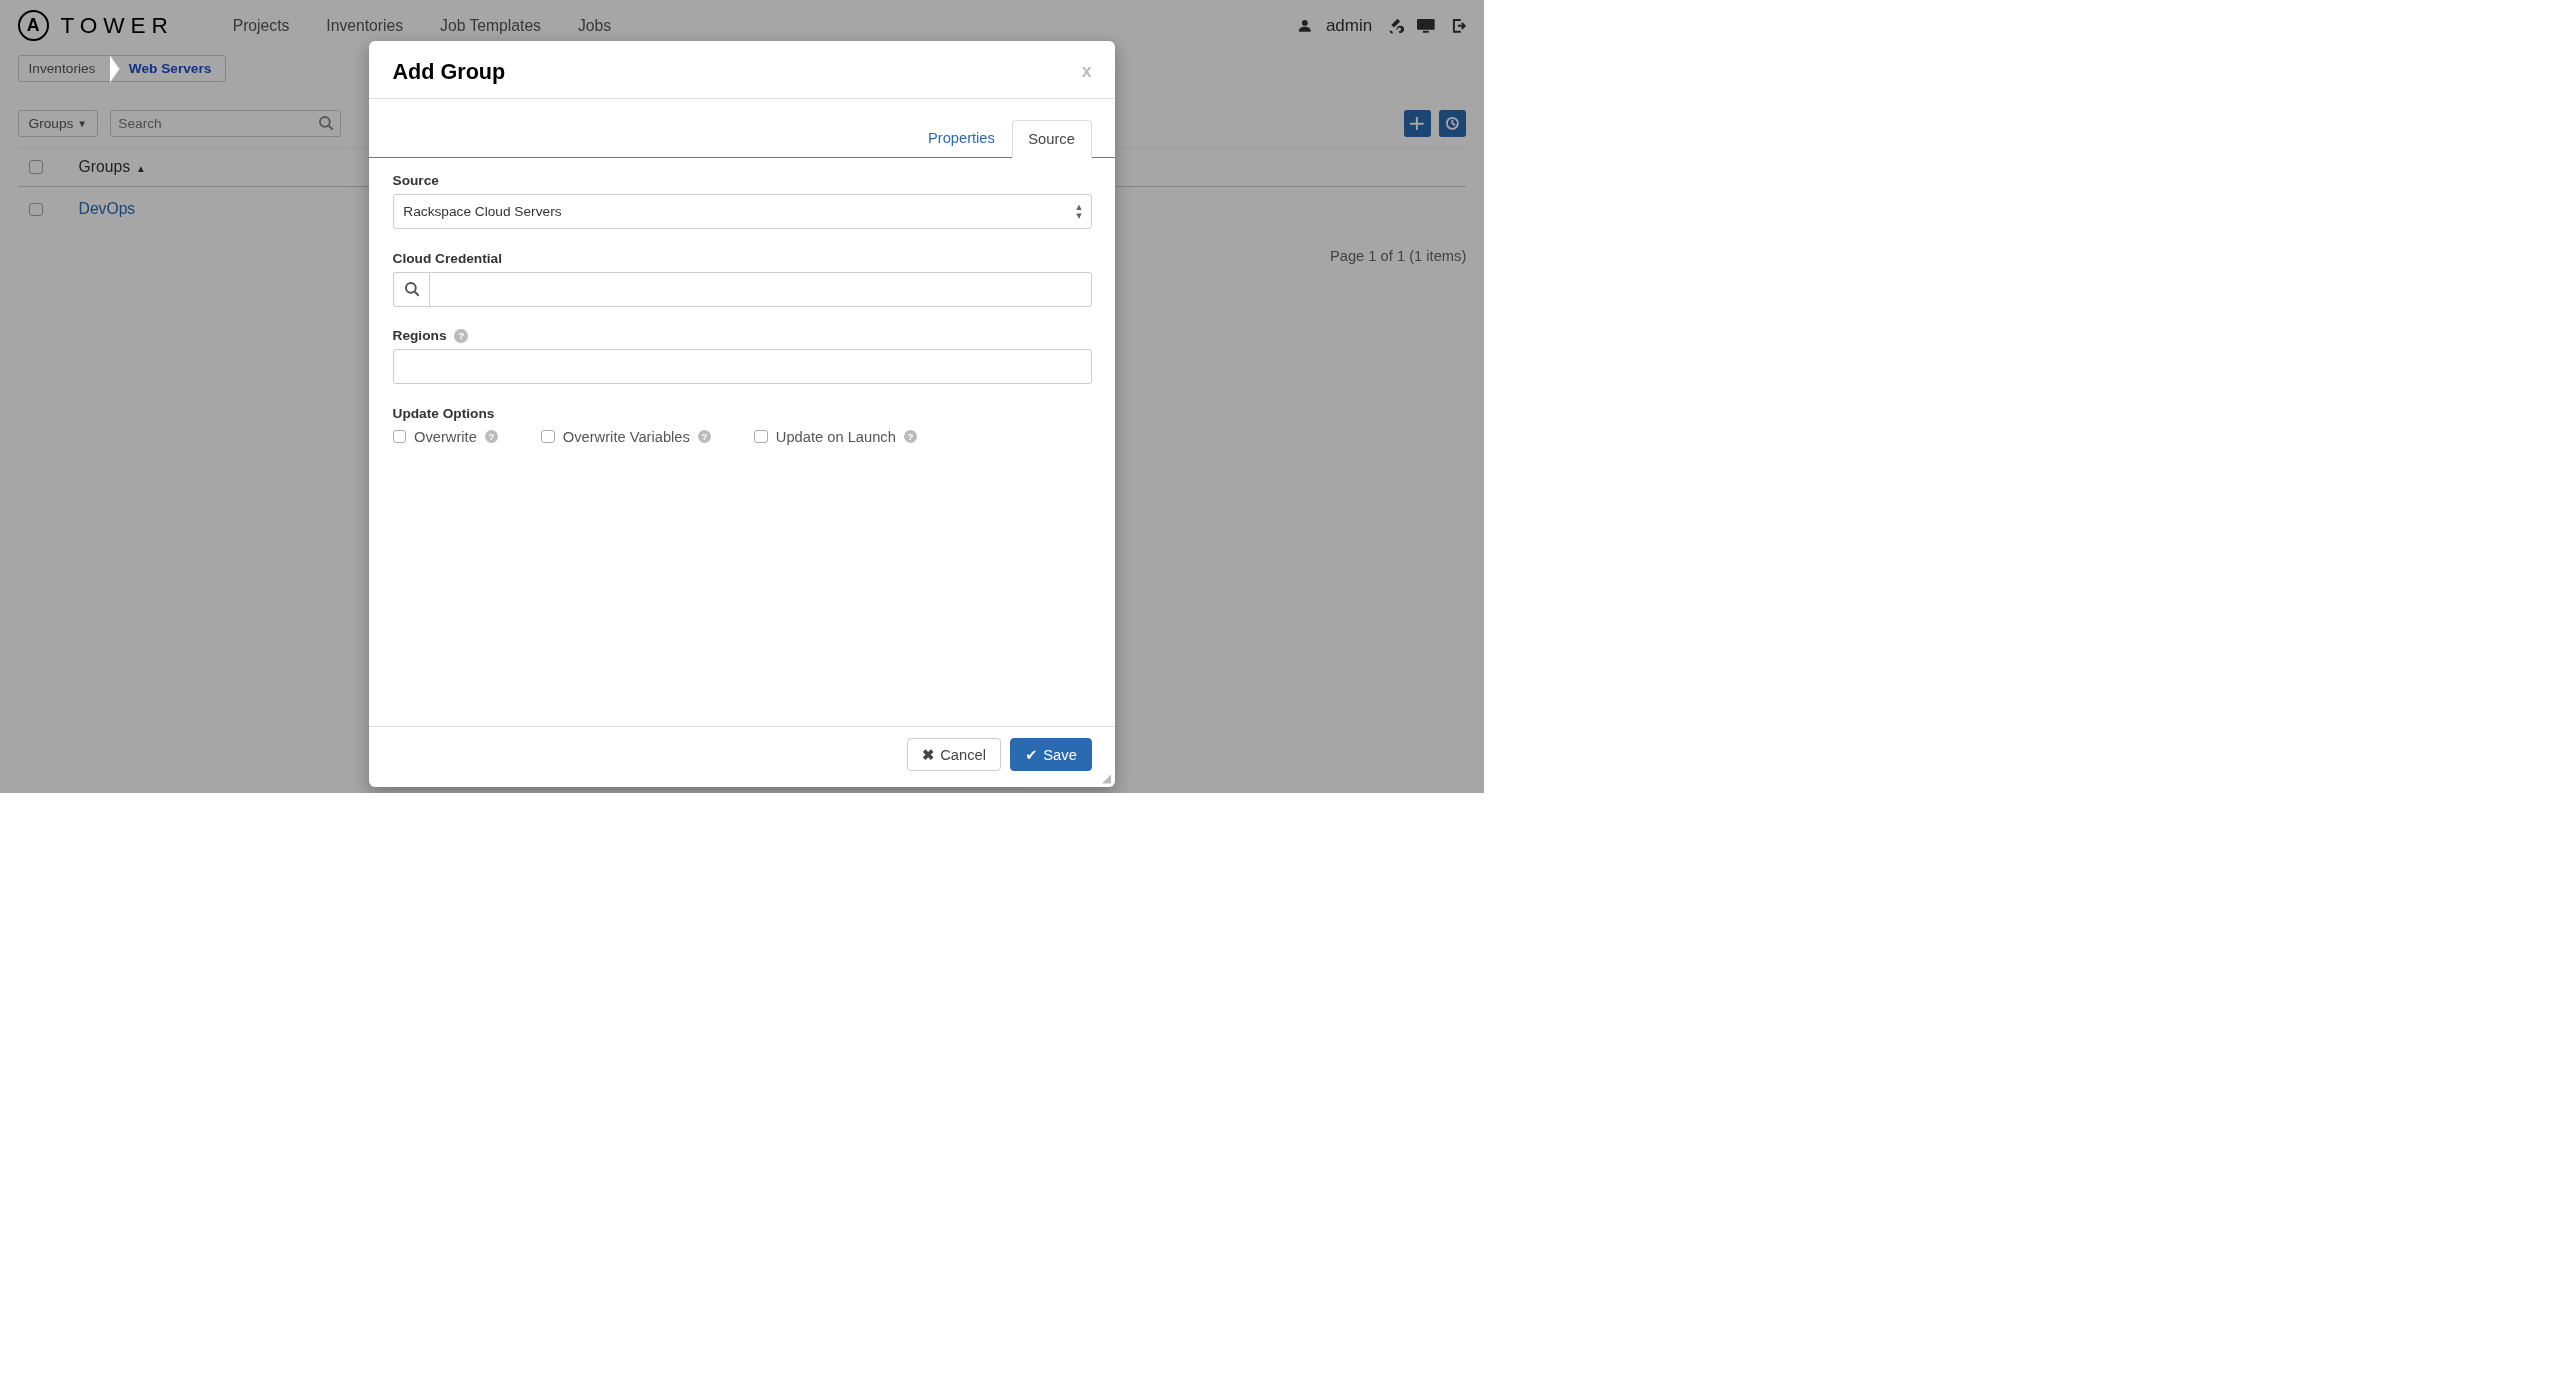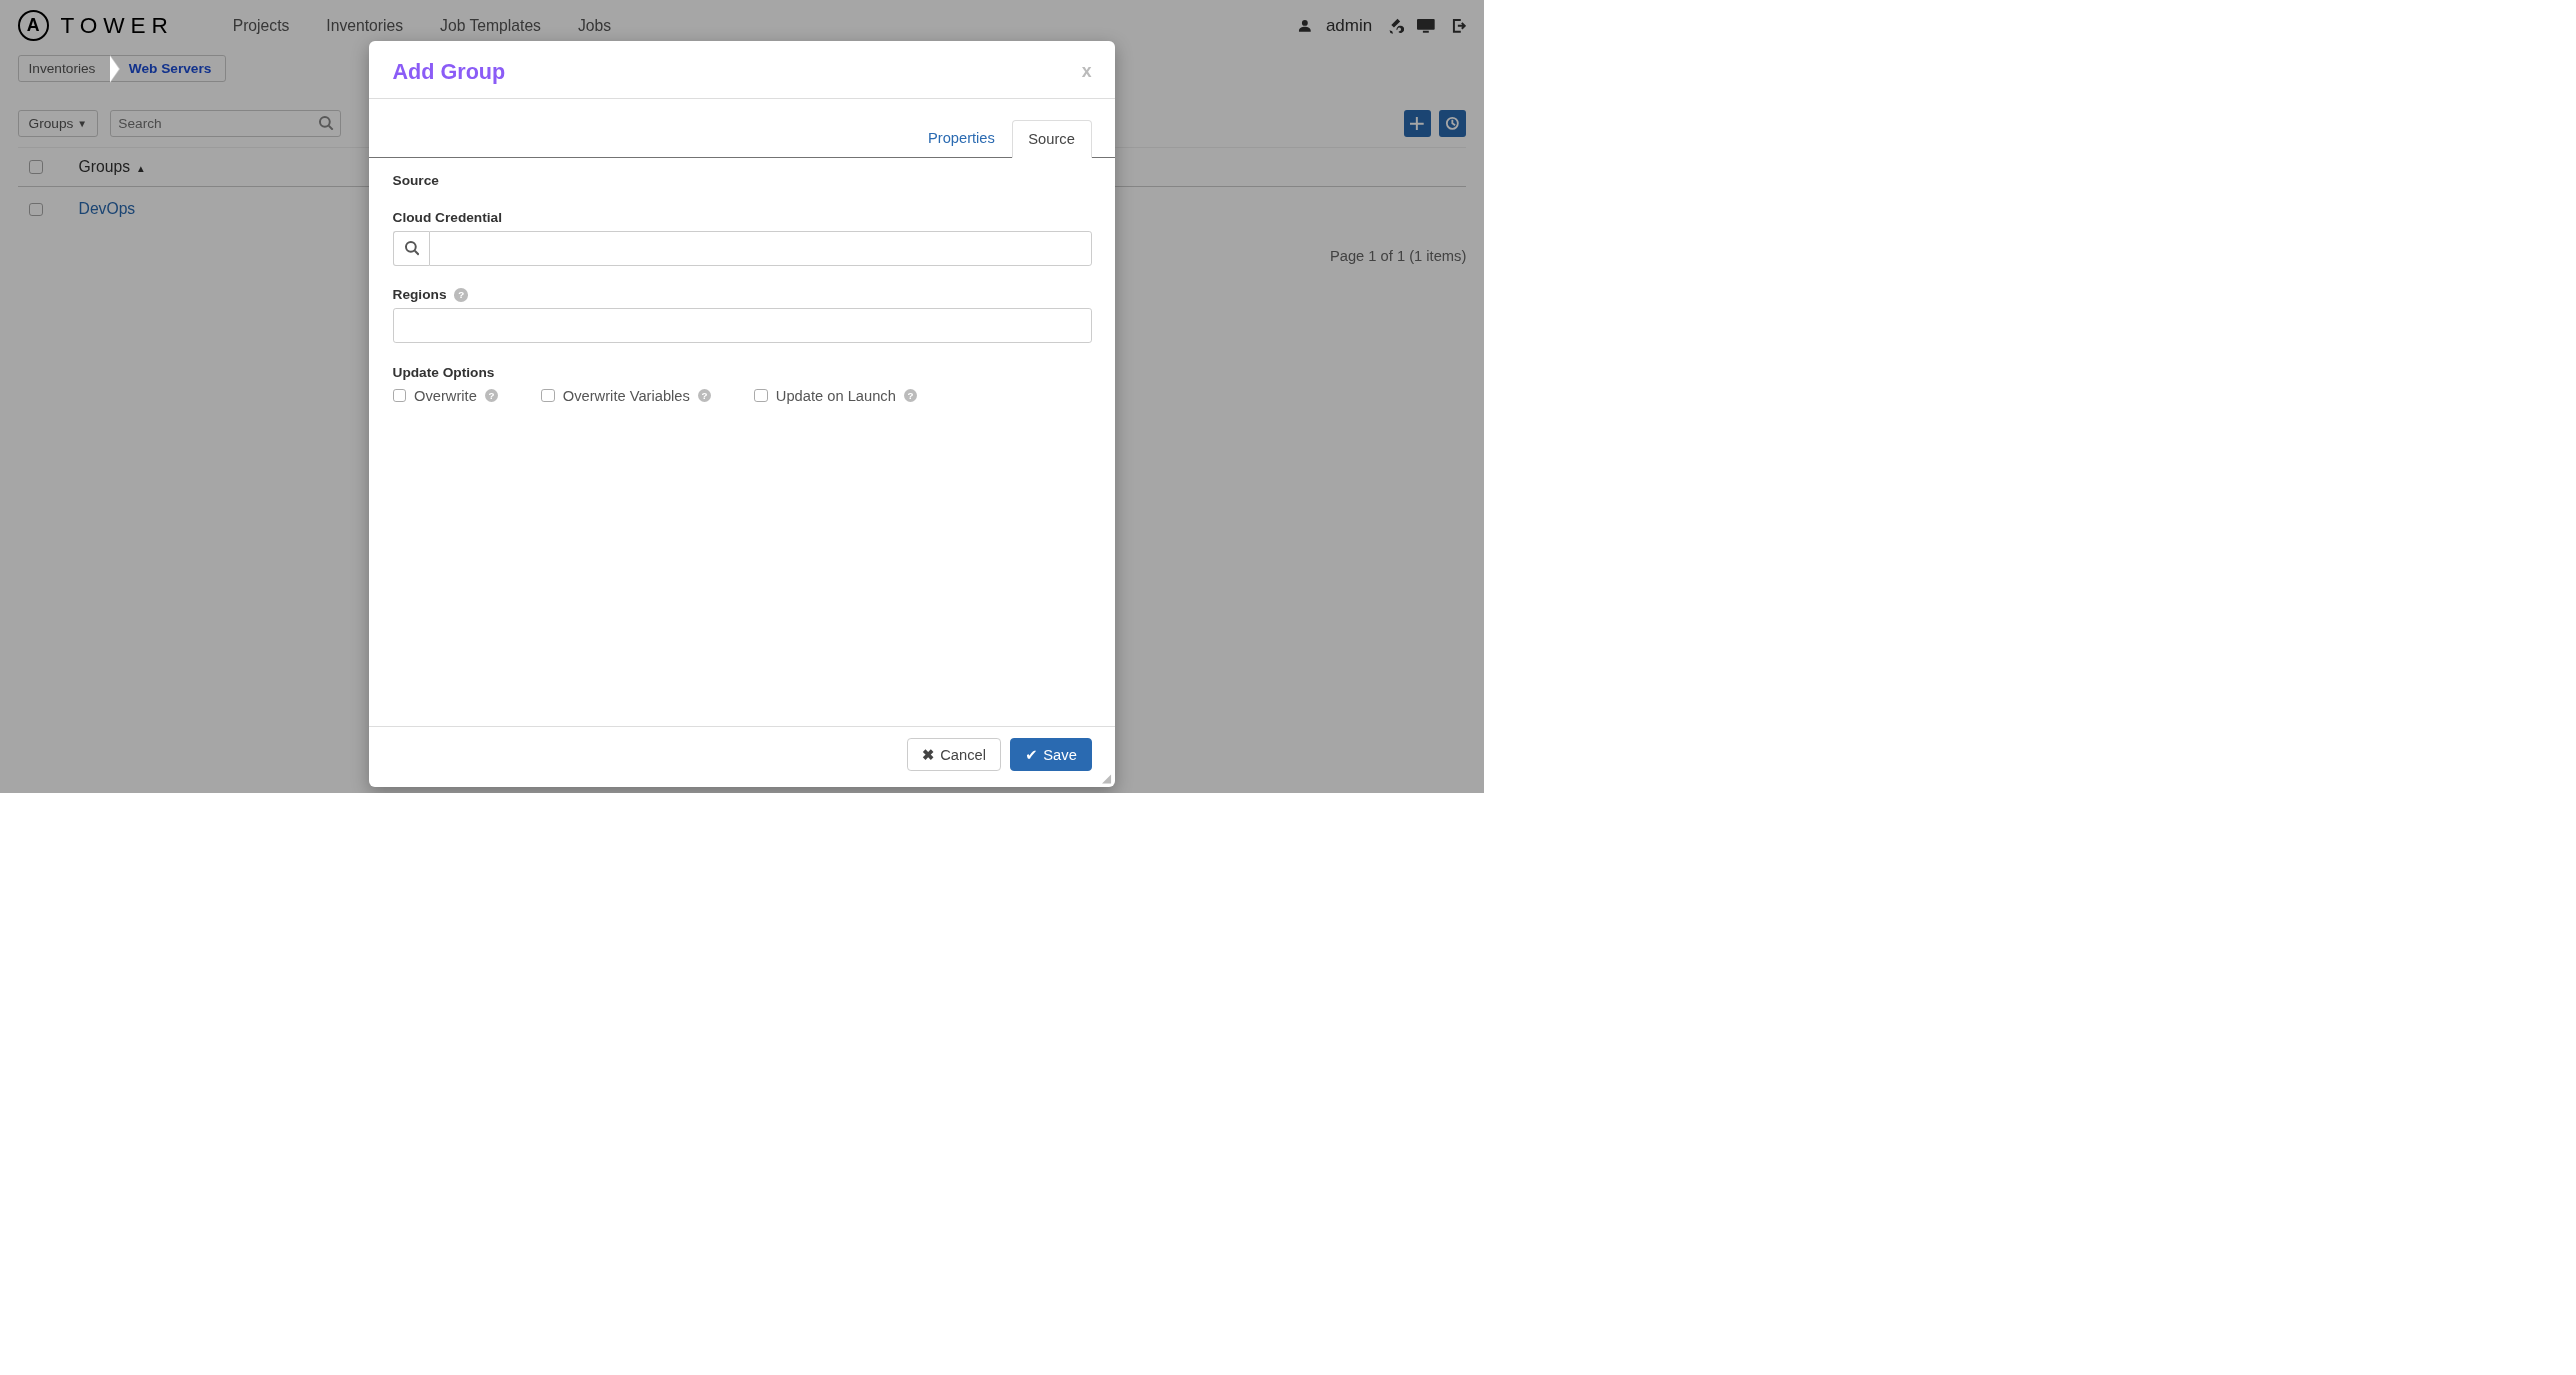--- a/index.html
+++ b/index.html
@@ -141,21 +141,21 @@
   .scrim { position:absolute; inset:0; background:rgba(0,0,0,0.35); }
   .modal {
     position:absolute; left:50%; top:0; transform:translateX(-50%);
     width: 746px; height: 746px;
     margin-top: 41px;
     background:#fff; border-radius:5.9px;
     box-shadow: 0 5.9px 17.7px rgba(0,0,0,.3);
     display:flex; flex-direction:column;
   }
   .modal-head { display:flex; align-items:center; padding:17.7px 23.5px 13.7px; border-bottom:1px solid #ddd;}
-  .modal-title { font-size:21.6px; font-weight:700; color:#8b5cf6;}
+  .modal-title { font-size:21.6px; font-weight:700; color:#000000;}
   .modal-x { margin-left:auto; color:#bbb; font-size:17.7px; font-weight:700; cursor:pointer;}
   .tabs { display:flex; padding: 19.6px 23.5px 0; border-bottom:1px solid #737373;justify-content:flex-end;}
   .tab {
     padding: 9.8px 15.7px; border:1px solid transparent; border-bottom:0;
     font-size:14.7px; color:#2a6ab1; cursor:pointer;
   }
   .tab.active {
     border-color:#ddd; border-bottom:1px solid #fff;
     background:#fff; color:#444; font-weight:500;
     border-radius:3.9px 3.9px 0 0;
@@ -303,20 +303,26 @@
   <div class="tabs">
     <div class="tab">Properties</div>
     <div class="tab active">Source</div>
   </div>
 
   <div class="form">
     <div class="fld">
       <div class="lbl">
           <span>Source</span>
         </div>
+      <div class="select-wrap">
+        <div class="input select" style="display:flex;align-items:center;">
+          <span>Rackspace Cloud Servers</span>
+        </div>
+        <div class="select-arrows">▴<br>▾</div>
+      </div>
     </div>
 
     <div class="fld">
       <div class="lbl">
           <span>Cloud Credential</span>
         </div>
       <div class="cred">
         <span class="mag-btn">
           <svg width="15.7" height="15.7" viewBox="0 0 16 16" fill="none" stroke="#555" stroke-width="2">
               <circle cx="7" cy="7" r="5"></circle>

